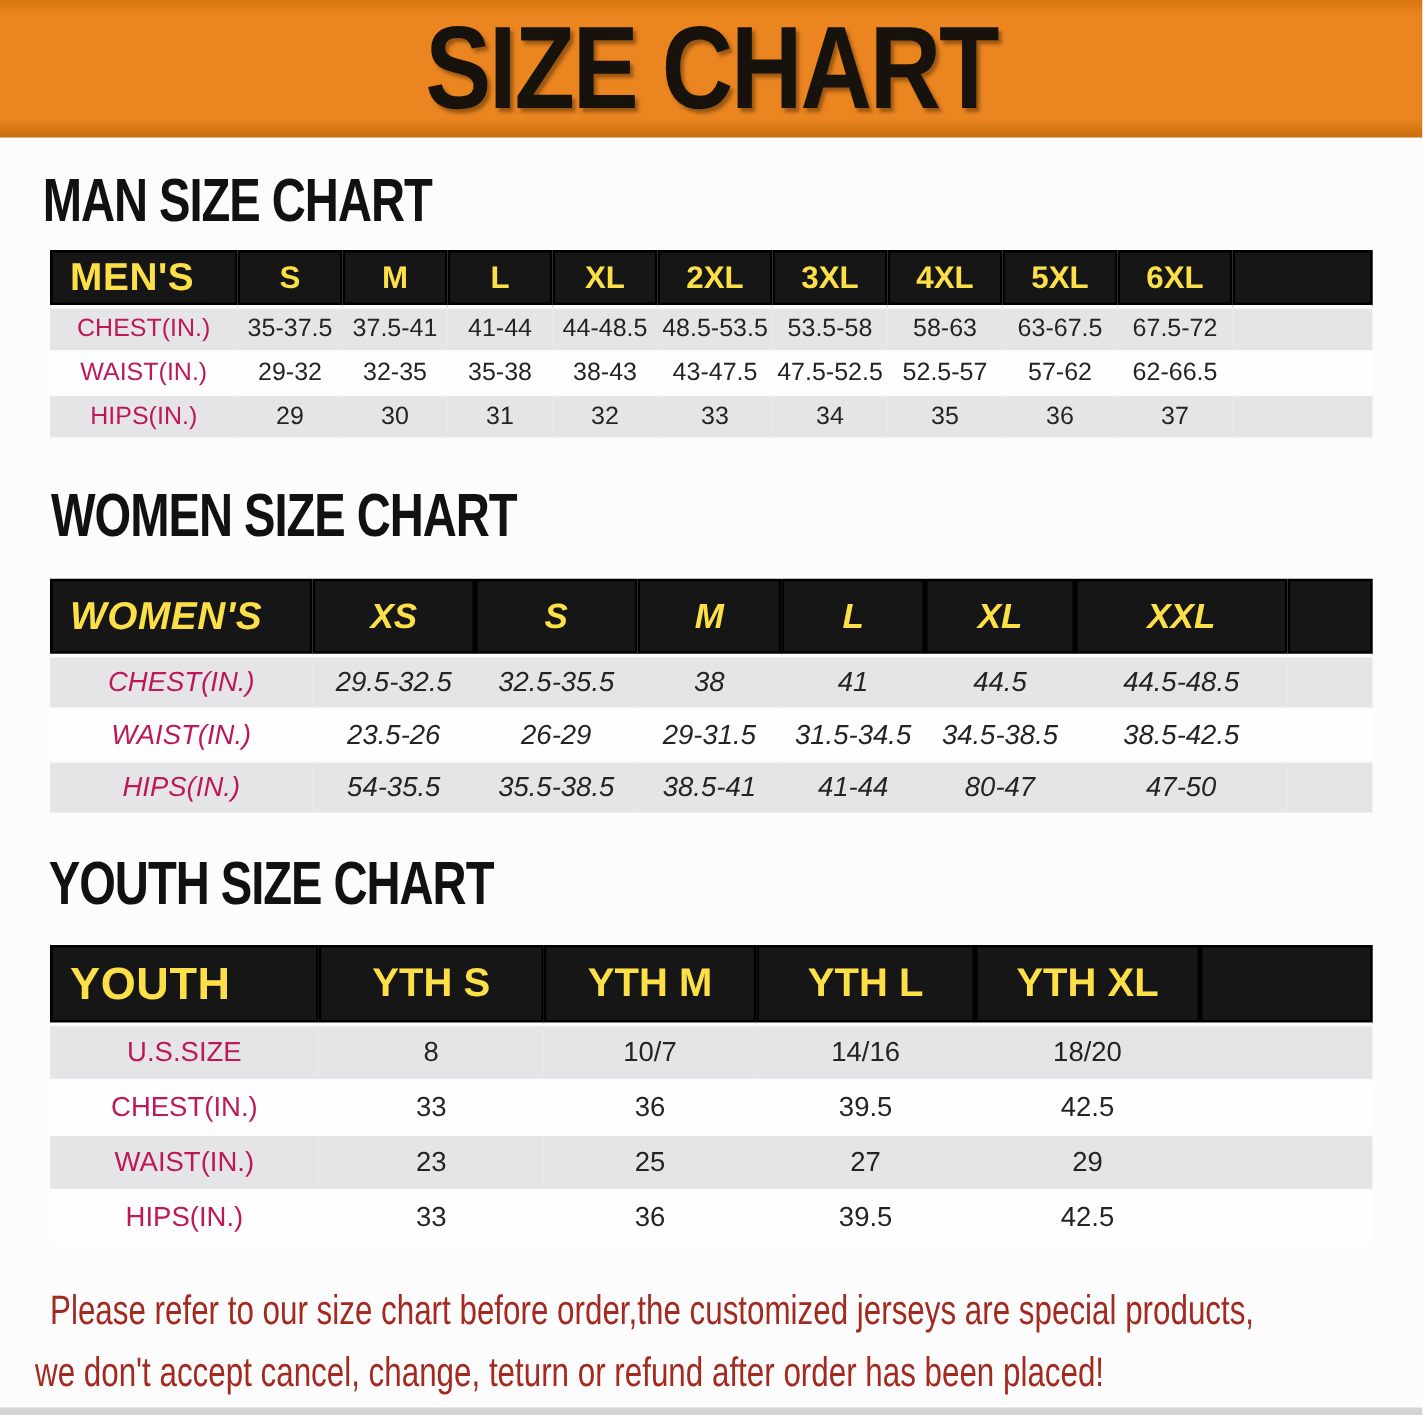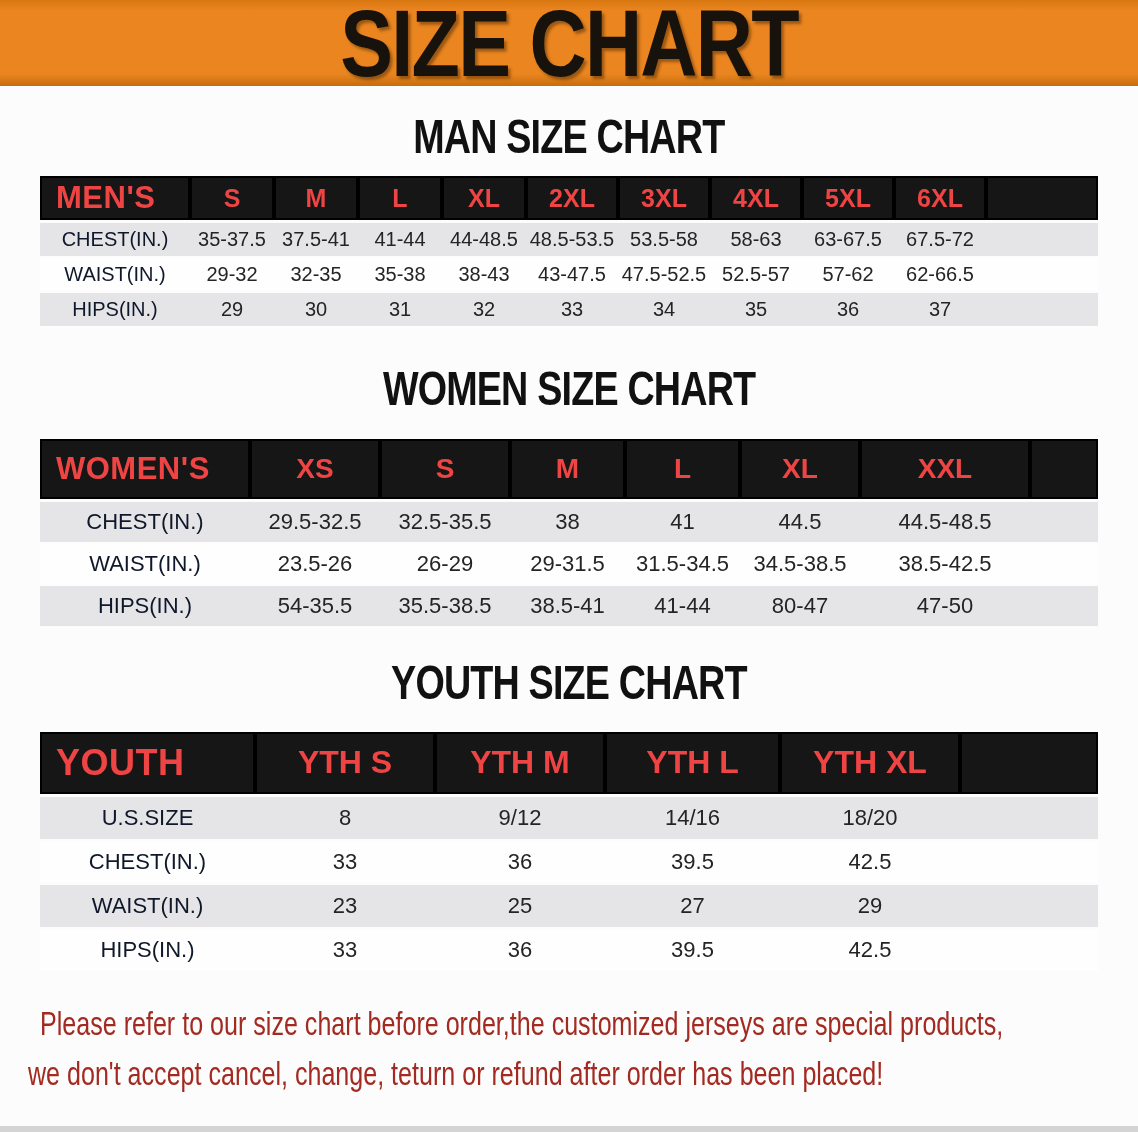--- a/index.html
+++ b/index.html
@@ -3,58 +3,58 @@
 <meta charset="utf-8">
 <style>
   html,body { margin:0; padding:0; }
   body {
     width:1138px; height:1132px; position:relative; overflow:hidden;
     background:#fcfcfc;
     font-family:"Liberation Sans", sans-serif;
   }
   
   .banner {
-    height:86px;
+    height:110px;
     background:linear-gradient(180deg, var(--orange-dark,#d8770f) 0%, var(--orange,#ea8520) 12%, var(--orange,#ea8520) 86%, #c76d0c 100%);
     display:flex; align-items:center; justify-content:center;
   }
   .banner-title {
     font-size:92px; font-weight:700; color:#17130c; line-height:1;
     display:inline-block; transform:scale(0.86,1.02); letter-spacing:-2px;
     text-shadow:3px 3px 3px rgba(60,30,0,0.45);
   }
   
-  .section-title { text-align:center; color:#111; }
+  .section-title { text-align:left; color:#111; }
   .section-title span {
     display:inline-block; font-size:46px; font-weight:700;
     transform:scale(0.82,1.06); letter-spacing:-1px; line-height:1.05;
   }
   .title-man   { margin-top:26px; }
   .title-women { margin-top:36px; }
   .title-youth { margin-top:30px; }
   
   table.size-table {
     border-collapse:collapse; table-layout:fixed;
     width:1058px; margin-left:40px;
   }
   table.men   { margin-top:16px; }
-  table.women { margin-top:26px; }
+  table.women { margin-top:26px;font-style:italic; }
   table.youth { margin-top:26px; }
   .size-table thead th {
-    background:var(--bar-black,#161616); color:#ef4444; font-weight:700;
+    background:var(--bar-black,#161616); color:#fde047; font-weight:700;
     border-bottom:3px solid #fcfcfc; text-align:center; padding:0;
     box-shadow:inset 0 0 0 2px #000;
   }
   .size-table thead th:first-child { text-align:left; padding-left:16px; letter-spacing:0.5px; }
   .size-table tbody td {
     text-align:center; color:#242424; background:#fefefe;
     border-bottom:2px solid #fcfcfc; padding:0;
   }
   .size-table tbody tr:nth-child(odd) td { background:var(--row-gray,#e5e5e7); }
-  .size-table tbody td:first-child { color:#0f172a; }
+  .size-table tbody td:first-child { color:#be185d; }
   .men   thead th { height:44px; font-size:25px; }
   .men   thead th:first-child { font-size:31px; }
   .men   tbody td { height:33px; font-size:20px; }
   .women thead th { height:60px; font-size:28px; }
   .women thead th:first-child { font-size:31px; }
   .women tbody td { height:40px; font-size:22px; }
   .youth thead th { height:62px; font-size:32px; }
   .youth thead th:first-child { font-size:36px; }
   .youth tbody td { height:42px; font-size:22px; }
   
@@ -230,21 +230,21 @@
         <th>YTH M</th>
         <th>YTH L</th>
         <th>YTH XL</th>
         <th class="spacer"></th>
       </tr>
     </thead>
     <tbody>
       <tr>
         <td>U.S.SIZE</td>
         <td>8</td>
-        <td>9/12</td>
+        <td>10/7</td>
         <td>14/16</td>
         <td>18/20</td>
         <td class="spacer"></td>
       </tr>
       <tr>
         <td>CHEST(IN.)</td>
         <td>33</td>
         <td>36</td>
         <td>39.5</td>
         <td>42.5</td>

